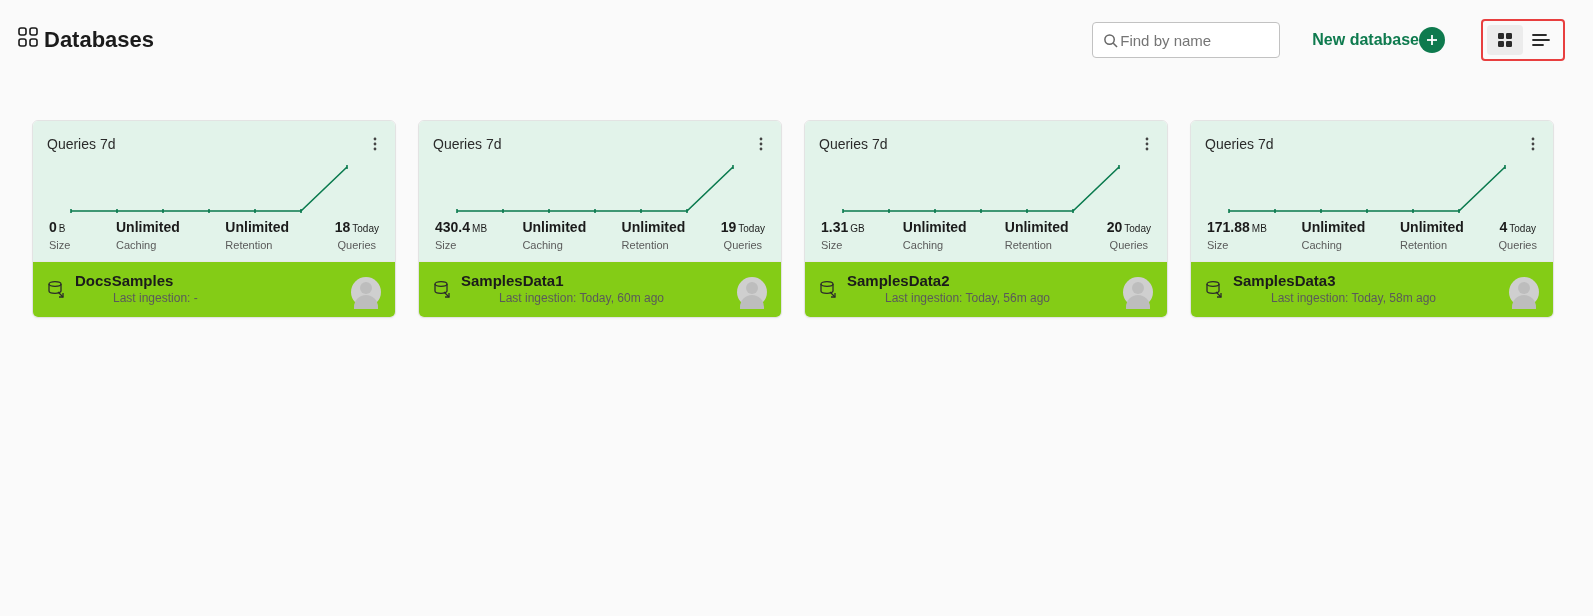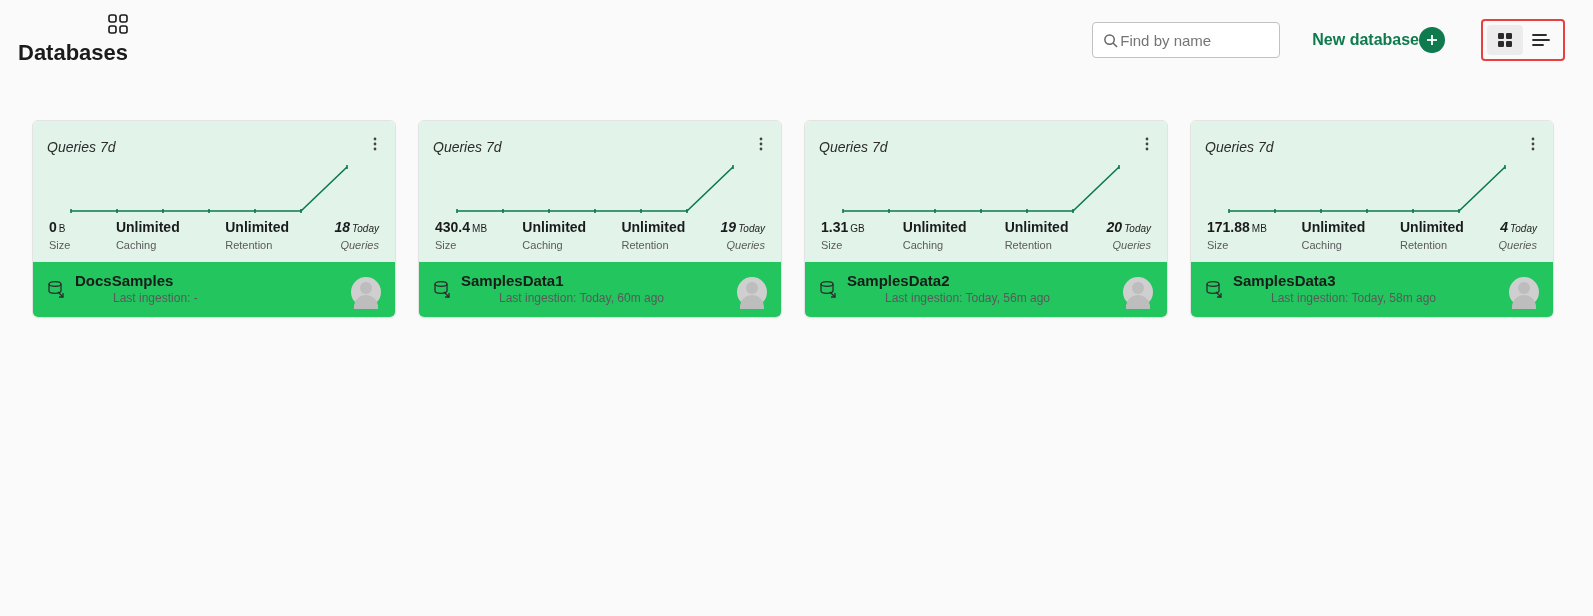--- a/index.html
+++ b/index.html
@@ -11,47 +11,47 @@
     --accent:#0e7a4e;
     --avatar:#cfcfcf;
     --border:#d9d9d9;
     --border-strong:#c2c2c2;
     --highlight:#e83f3f;
   }
   html,body{margin:0;padding:0;background:var(--bg);font-family:"Segoe UI",Arial,sans-serif;color:var(--text-dark);}
   .page{width:1593px;min-height:616px;box-sizing:border-box;padding:18px 28px 30px 18px;position:relative;}
   
   .hdr{display:flex;align-items:center;gap:12px;height:44px;}
-  .hdr .title-wrap{display:flex;align-items:flex-end;gap:6px;flex-direction:column;}
+  .hdr .title-wrap{display:flex;align-items:flex-start;gap:6px;}
   .hdr .title{font-size:22px;font-weight:600;}
   .hdr .spacer{flex:1;}
   .search{display:flex;align-items:center;gap:0;border:1px solid var(--border-strong);border-radius:4px;padding:6px 10px;background:#fff;width:166px;height:22px;}
   .search input{border:none;outline:none;font-size:15px;color:#777;background:transparent;width:100%;}
   .newdb{display:flex;align-items:center;cursor:pointer;}
   .newdb .lbl{font-size:16px;font-weight:600;color:var(--accent);}
   .plus-circle{width:26px;height:26px;border-radius:50%;background:var(--accent);display:flex;align-items:center;justify-content:center;color:#fff;font-size:16px;line-height:0;}
   .view-toggle{display:flex;align-items:center;gap:0;border:2px solid var(--highlight);border-radius:4px;padding:4px;margin-left:24px;}
   .view-btn{width:36px;height:30px;display:flex;align-items:center;justify-content:center;cursor:pointer;border-radius:4px;}
   .view-btn.active{background:#ececec;}
   .ico{display:inline-flex;}
   
   .grid{display:flex;flex-wrap:wrap;gap:22px;margin-top:58px;margin-left:14px;}
   .card{width:362px;border:1px solid #e3e3e3;border-radius:6px;background:#fff;overflow:hidden;box-shadow:0 1px 2px rgba(0,0,0,0.03);display:flex;flex-direction:column;}
   .card-top{background:var(--card-green);padding:12px 14px 10px 14px;position:relative;}
-  .card-top .title-row{display:flex;align-items:flex-end;justify-content:space-between;font-style:italic;}
+  .card-top .title-row{display:flex;align-items:center;justify-content:space-between;}
   .queries-lbl{font-size:14px;color:#2b2b2b;}
   .kebab{cursor:pointer;padding:4px;line-height:0;}
   .spark{height:56px;margin:6px 0 2px 0;}
   .stats{display:flex;justify-content:space-between;padding:0 2px;}
   .stat{display:flex;flex-direction:column;gap:4px;min-width:0;}
   .stat .val{font-weight:700;font-size:14px;white-space:nowrap;}
   .stat .val .unit{font-weight:400;font-size:10px;margin-left:2px;}
   .stat .lbl{font-size:11px;color:var(--text-muted);}
-  .stat.right{align-items:flex-end;text-align:right;font-style:italic;}
-  .card-bottom{background:#22c55e;padding:10px 14px 12px 14px;display:flex;align-items:center;gap:10px;position:relative;border-top:1px solid #e8e8e8;}
+  .stat.right{align-items:center;text-align:right;}
+  .card-bottom{background:#84cc16;padding:10px 14px 12px 14px;display:flex;align-items:center;gap:10px;position:relative;border-top:1px solid #e8e8e8;}
   .card-bottom .info{display:flex;flex-direction:column;gap:2px;}
   .card-bottom .name{font-size:15px;font-weight:600;}
   .card-bottom .ingest{font-size:12px;color:var(--text-muted);padding-left:38px;}
   .avatar{width:30px;height:30px;border-radius:50%;background:var(--avatar);position:absolute;right:14px;bottom:10px;}
   .avatar::before{content:"";position:absolute;top:5px;left:9px;width:12px;height:12px;border-radius:50%;background:#bdbdbd;}
   .avatar::after{content:"";position:absolute;bottom:-2px;left:3px;width:24px;height:14px;border-radius:12px 12px 0 0;background:#bdbdbd;}
   svg{display:block;}
 </style>
 </head>
 <body>

